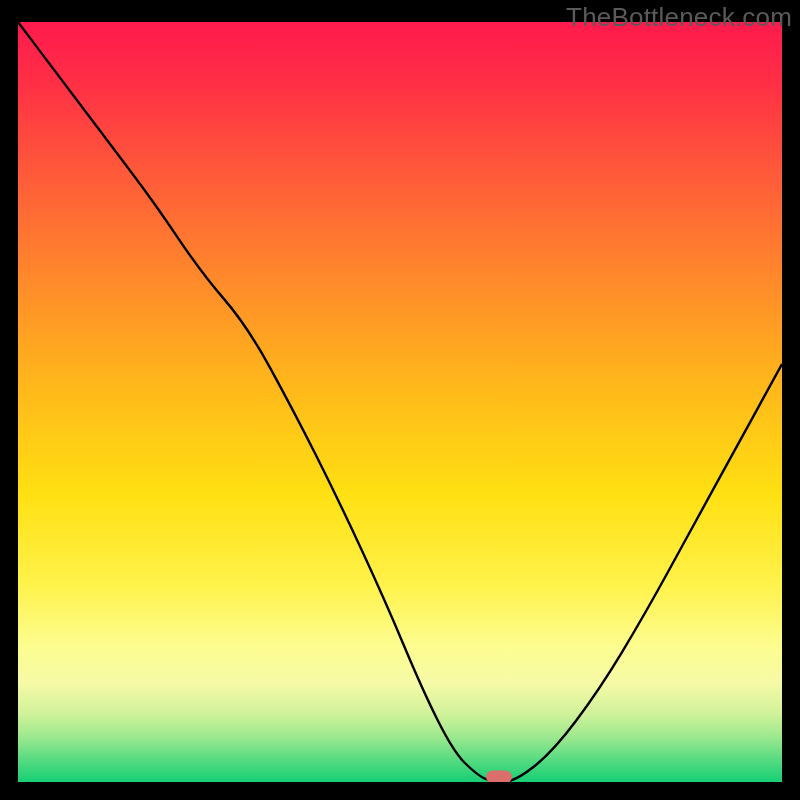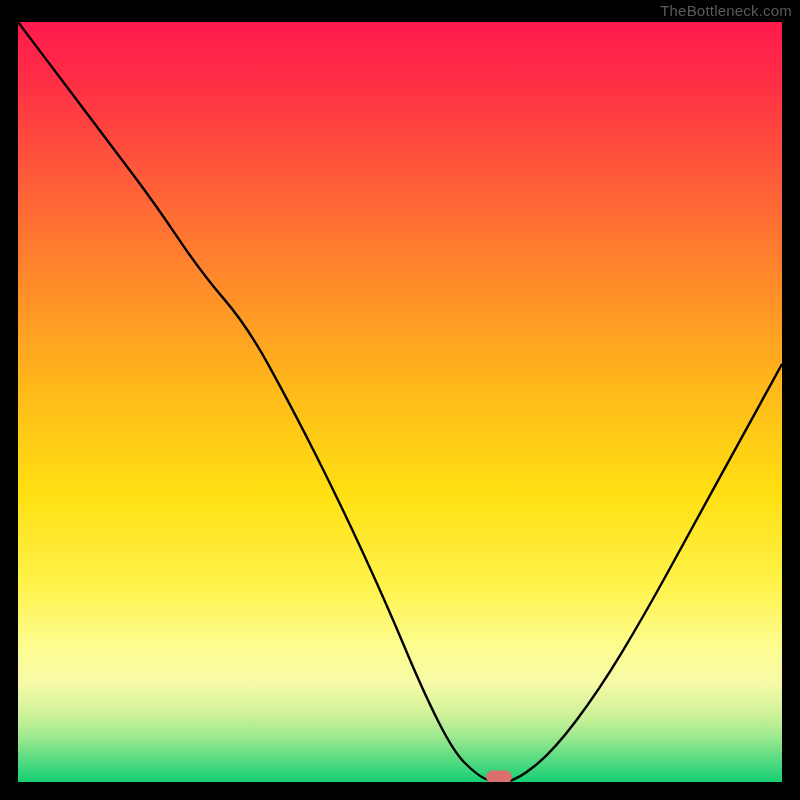--- a/index.html
+++ b/index.html
@@ -15,21 +15,21 @@
     position: relative;
     width: 800px;
     height: 800px;
     background: #000;
   }
   .watermark {
     position: absolute;
     top: 2px;
     right: 8px;
     color: #5a5a5a;
-    font-size: 15px;
+    font-size: 26px;
     font-weight: 500;
     letter-spacing: 0.2px;
     z-index: 20;
     user-select: none;
   }
   .plot-area {
     position: absolute;
     left: 18px;
     top: 22px;
     width: 764px;

